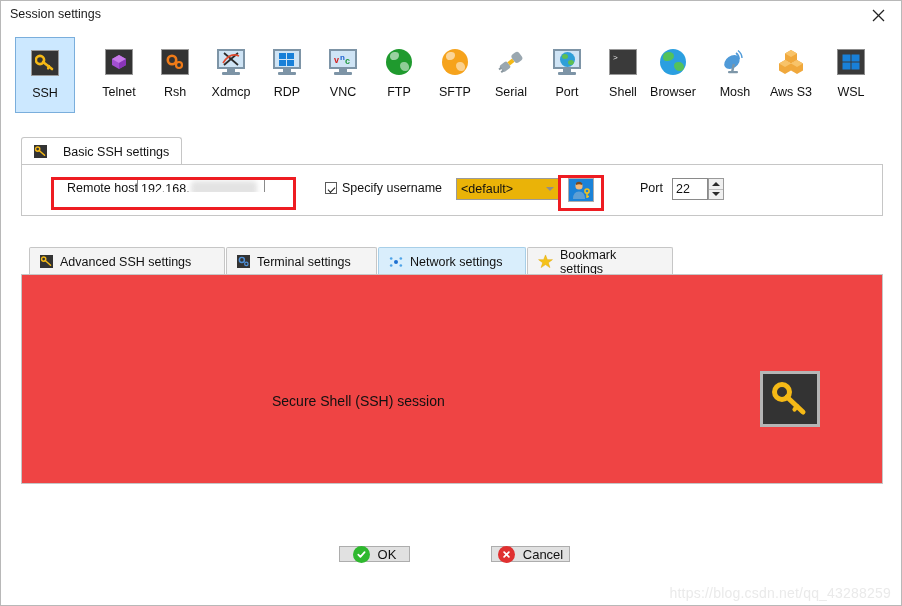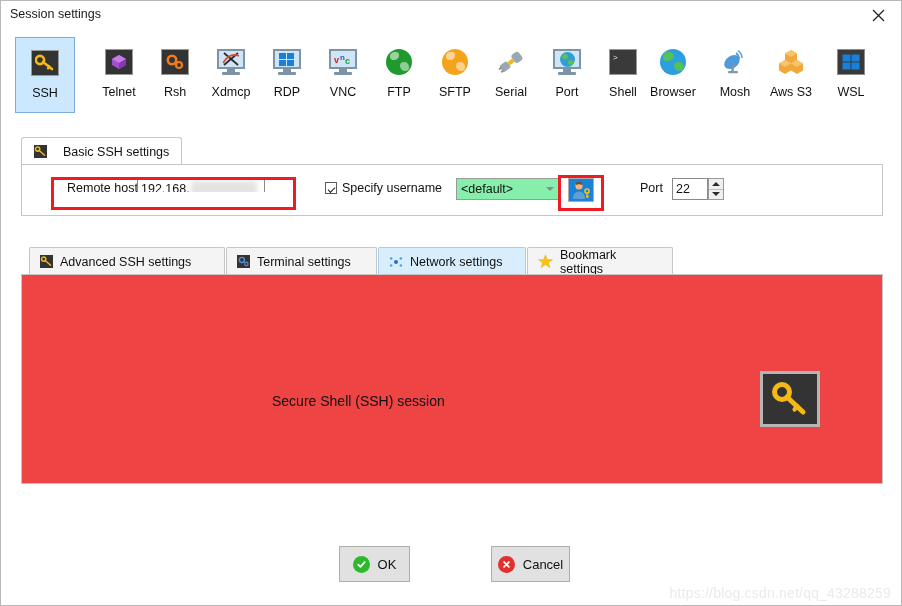--- a/index.html
+++ b/index.html
@@ -126,21 +126,21 @@
     width:12px;height:12px;border:1px solid #5a5a5a;background:#fff;
     box-sizing:border-box;position:relative;display:inline-block;
     vertical-align:middle;
   }
   .cbx.checked::after{
     content:"";position:absolute;left:2px;top:4px;width:6px;height:3px;
     border-left:1.6px solid #1a1a1a;border-bottom:1.6px solid #1a1a1a;
     transform:rotate(-45deg);
   }
   .combo{
-    border:1px solid #9a9a9a;background:#86efac;height:22px;
+    border:1px solid #9a9a9a;background:#eab308;height:22px;
     box-sizing:border-box;display:flex;align-items:center;
     font-size:12.5px;color:#111;padding-left:4px;position:relative;
   }
   .combo .arrow{
     position:absolute;right:5px;top:8px;
     width:0;height:0;border-left:4px solid transparent;border-right:4px solid transparent;
     border-top:4px solid #8d8d8d;
   }
   .userbtn{
     width:26px;height:24px;border:1px solid #adadad;background:#1a82d8;
@@ -182,21 +182,21 @@
     white-space:nowrap;
   }
   .bigkey{
     position:absolute;left:738px;top:96px;
     width:60px;height:56px;background:#333333;border:3px solid #b5b5b5;
     box-sizing:border-box;display:flex;align-items:center;justify-content:center;
   }
 
   
   .btn{
-    position:absolute;height:36px;
+    position:absolute;height:16px;
     background:#e1e1e1;border:1px solid #adadad;box-sizing:border-box;
     display:flex;align-items:center;justify-content:center;gap:8px;
     font-size:13px;color:#111;cursor:default;
   }
   .circ{
     width:17px;height:17px;border-radius:50%;
     display:flex;align-items:center;justify-content:center;
   }
   .circ.ok{background:#2eb82e;}
   .circ.cancel{background:#e03030;}

